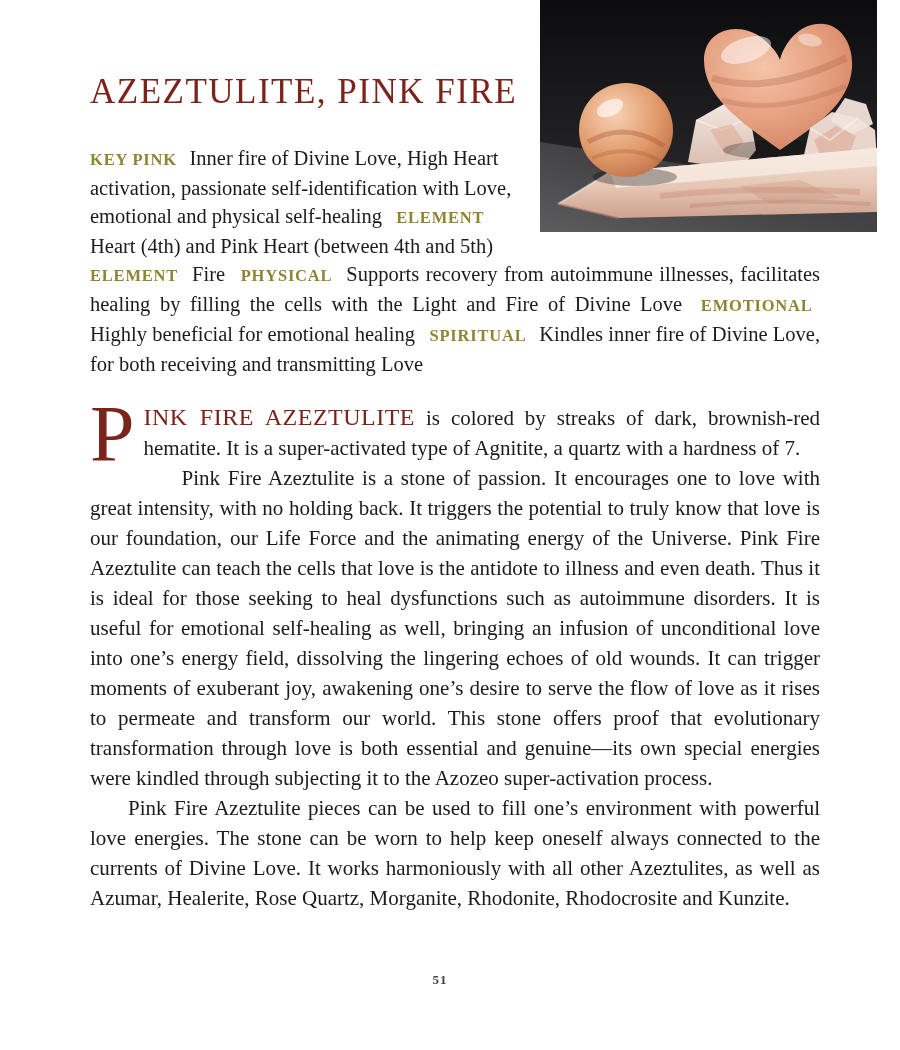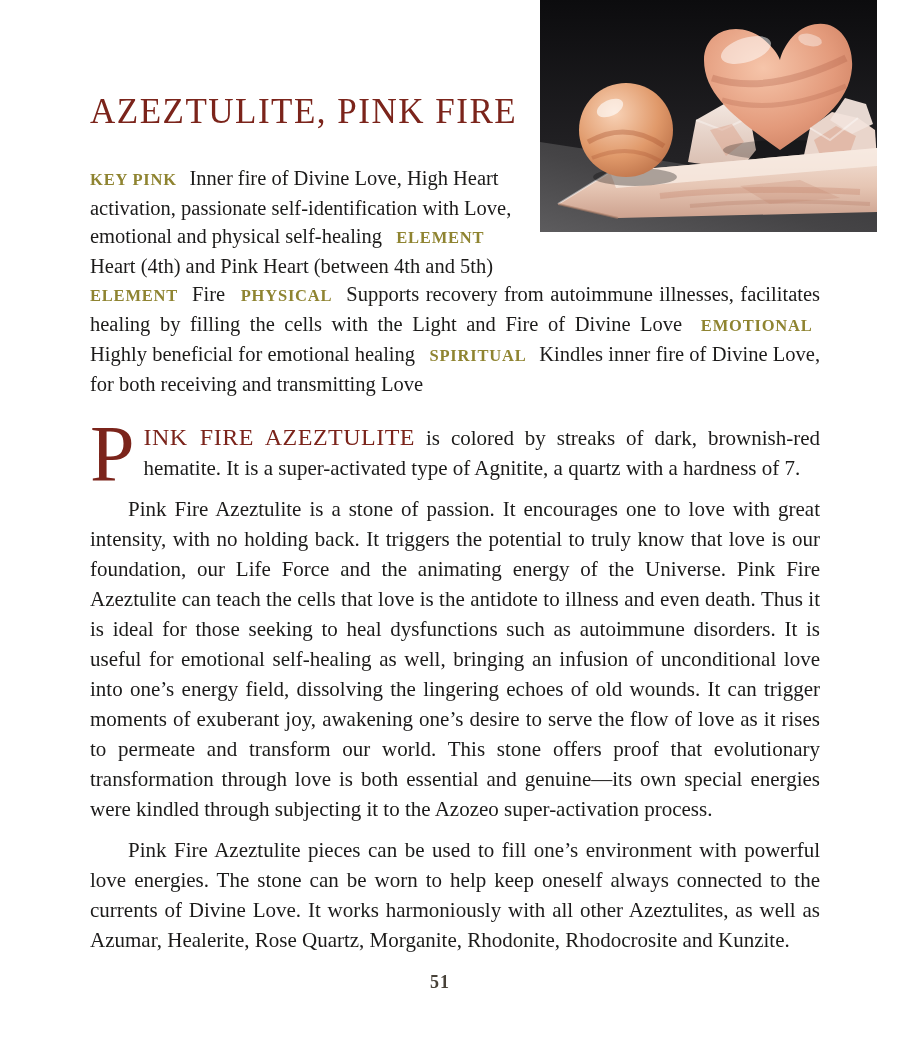--- a/index.html
+++ b/index.html
@@ -2,21 +2,21 @@
 <html style="--c-title: #7b241b; --c-label: #8f8431; --c-body: #1c1b1a; --c-page_number: #474138; --c-photo_background: #141316; --c-stone_pink: #e29a7c; --c-stone_orange: #d88a5e; --c-crystal_pale: #ecd6c9;"><head>
 <meta charset="utf-8">
 <style>
   html,body{margin:0;padding:0;background:#ffffff;}
   .page{
     position:relative;
     width:880px;height:1050px;
     background:#fff;
     overflow:hidden;
     box-sizing:border-box;
-    padding:90px 80px 0 90px;
+    padding:70px 80px 0 90px;
     font-family:"Liberation Serif",serif;
     color:var(--c-body,#1c1b1a);
   }
   
   .photo{
     position:absolute;top:0;right:3px;
     width:337px;height:232px;
     overflow:hidden;
   }
   .photo svg{display:block;}
@@ -43,38 +43,38 @@
     margin-left:.55em;margin-right:.45em;
   }
   .prop-label:first-child{margin-left:0;}
   
   .bodycopy{margin-top:24px;width:730px;}
   .bodycopy p{
     margin:0;
     font-size:21px;line-height:30px;
     text-align:justify;
   }
-  .bodycopy p.indent{text-indent:38px;margin-top:11px;}
+  .bodycopy p.indent{text-indent:38px;}
   .dropcap{
     float:left;
     font-size:80px;line-height:60px;
     padding:2px 9px 0 0;
     color:var(--c-title,#7b241b);
   }
   .lead-caps{
     color:var(--c-title,#7b241b);
     font-size:24px;
     letter-spacing:.5px;
   }
   
   .folio{
     position:absolute;
     top:972px;left:0;right:0;
     text-align:center;
-    font-size:18px;font-weight:700;
+    font-size:13px;font-weight:700;
     letter-spacing:1px;
     color:var(--c-page_number,#474138);
   }
 </style>
 </head>
 <body>
 
 <div class="page">
 
   <div class="photo">

